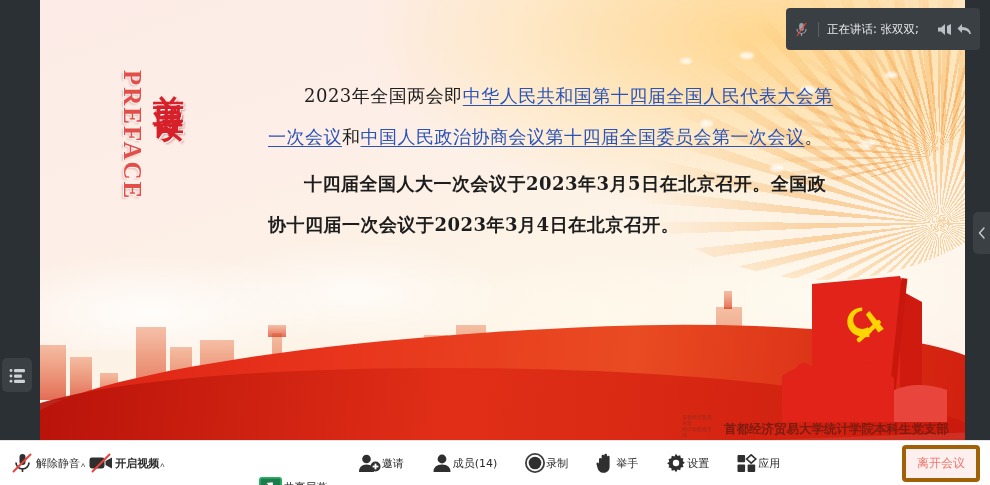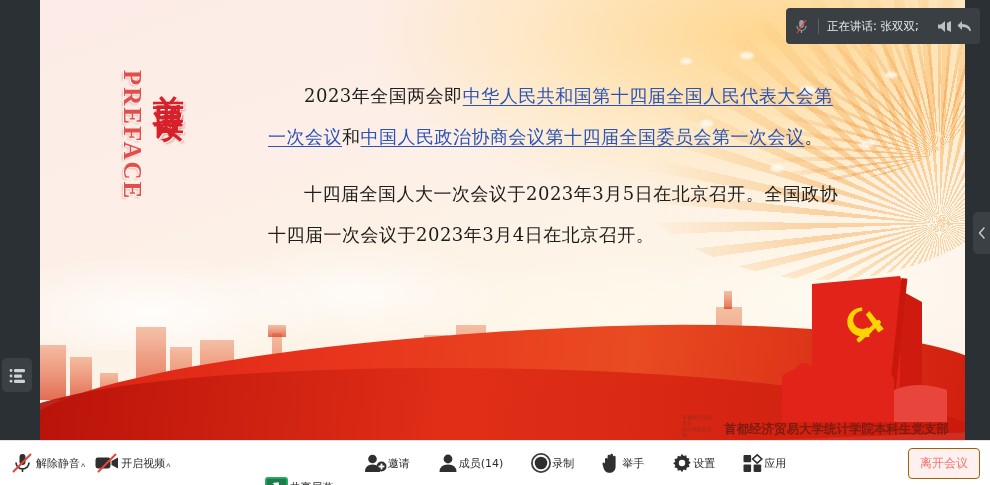--- a/index.html
+++ b/index.html
@@ -87,21 +87,21 @@
     opacity: .92;
   }
 
   
   .body-text {
     position: absolute; left: 228px; top: 75px; width: 575px;
     font-family: "DejaVu Serif", "Liberation Serif", serif;
     font-size: 18px; line-height: 41px; color: #1d1d1d; letter-spacing: .5px;
   }
   .body-text p { text-indent: 2em; margin: 0; }
-  .body-text p + p { margin-top: 16px; }
+  .body-text p + p { margin-top: 6px; font-weight: bold; }
   .lnk { color: #2a53b8; text-decoration: underline; text-underline-offset: 3px; }
 
   
   .emblem { position:absolute; right: 18px; bottom: 18px; width: 165px; height: 150px; }
 
   
   .slide-footer {
     position: absolute; right: 16px; bottom: 2px;
     display: flex; align-items: flex-end; gap: 8px;
   }
@@ -120,21 +120,21 @@
   
   .right-handle {
     position: absolute; right: 0; top: 212px; width: 17px; height: 42px;
     background: #3b4044; border-radius: 5px 0 0 5px;
     display: flex; align-items: center; justify-content: center;
     color: #c9ced2; font-size: 12px; cursor: pointer;
   }
 
   
   .speaking {
-    position: absolute; left: 786px; top: 8px; height: 36px;
+    position: absolute; left: 786px; top: 8px; height: 42px;
     background: #3a3f44; border-radius: 4px;
     display: flex; align-items: center; gap: 8px; padding: 0 8px 0 7px;
     color: #e8eaec; font-size: 11.5px; font-family: "DejaVu Sans", sans-serif;
   }
   .speaking .sep { width:1px; height:15px; background:#5a6065; }
   .speaking .label { white-space: nowrap; }
   .speaking .actions { display:flex; align-items:center; gap:5px; margin-left: 10px; }
 
   
   #toolbar {
@@ -150,21 +150,21 @@
   .tb-item .lbl {
     font-family: "DejaVu Sans", sans-serif; font-size: 11px; color: #2b2b2b; white-space: nowrap;
   }
   .caret {
     font-size: 9px; color: #4a4a4a; align-self: flex-end; margin: 0 0 14px -2px; cursor: pointer;
   }
   .tb-left { display: flex; align-items: center; padding-left: 6px; }
   .tb-center { display: flex; align-items: center; gap: 22px; margin-left: 92px; }
   .tb-right { margin-left: auto; padding-right: 10px; }
   .leave-btn {
-    color: #f2766e; border: 1px solid #a16207; background: #fdf0ef;
+    color: #f2766e; border: 4px solid #a16207; background: #fdf0ef;
     border-radius: 4px; font-size: 12px; font-family: "DejaVu Sans", sans-serif;
     padding: 6px 11px; cursor: pointer; white-space: nowrap;
   }
   .strike {
     position: absolute; left: 50%; top: 50%; width: 26px; height: 2px;
     background: #e8453c; transform: translate(-50%,-50%) rotate(-45deg); border-radius: 1px;
   }
   .ico-wrap { position: relative; width: 26px; height: 21px; display:flex; align-items:center; justify-content:center; }
 </style>
 </head>
@@ -316,21 +316,21 @@
               <path d="M2 9.5 a6.5 6.5 0 0 0 13 0" stroke="#2f2f2f" stroke-width="1.7" fill="none"></path>
               <rect x="7.7" y="15" width="1.6" height="4" fill="#2f2f2f"></rect>
             </svg>
             <span class="strike"></span>
           </span>
         </span>
         <span class="lbl">解除静音</span>
       </div>
       <span class="caret">^</span>
 
-      <div class="tb-item" style="margin-left:6px;">
+      <div class="tb-item" style="margin-left:0;font-weight:bold;">
         <span class="ico">
           <span class="ico-wrap">
             <svg width="24" height="16" viewBox="0 0 24 16">
               <rect x="0.5" y="2.5" width="15" height="11" rx="2.4" fill="#2f2f2f"></rect>
               <path d="M16.5 6 L23 2.5 L23 13.5 L16.5 10 Z" fill="#2f2f2f"></path>
             </svg>
             <span class="strike"></span>
           </span>
         </span>
         <span class="lbl">开启视频</span>

